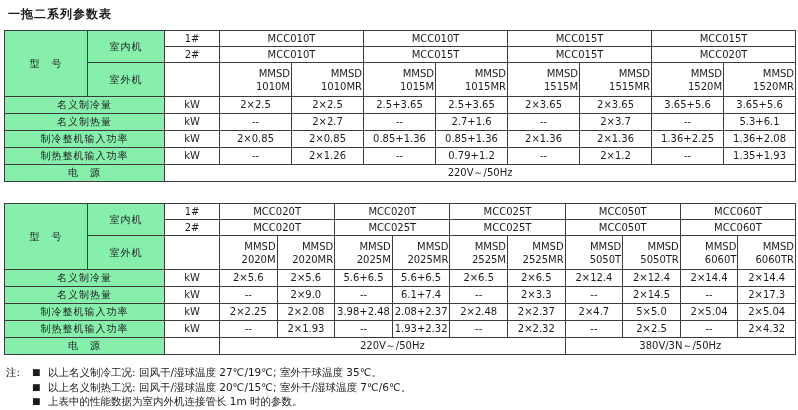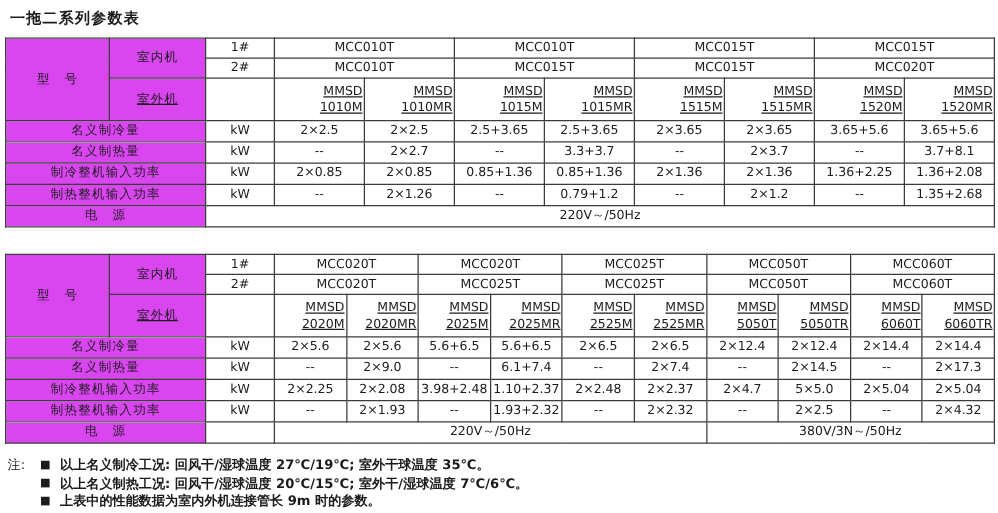--- a/index.html
+++ b/index.html
@@ -13,32 +13,32 @@
     font-size:12px;font-weight:bold;margin:3px 0 7px 6px;letter-spacing:1px;
   }
   table.spec{
     border-collapse:collapse;table-layout:fixed;width:791px;margin-left:2px;
   }
   table.spec td{
     border:1px solid #3c3c3c;text-align:center;vertical-align:middle;
     font-size:10px;padding:0 1px;line-height:1.15;
     white-space:nowrap;overflow:hidden;
   }
-  td.g{background:#d946ef;}
+  td.g{background:#86efac;}
   td.cjk{font-size:10.5px;letter-spacing:1px;}
   tr.r-hdr{height:16px;}
-  tr.r-out{height:34px;text-decoration:underline;}
+  tr.r-out{height:34px;}
   tr.r-dat{height:17px;}
   .out-cell div{line-height:13px;text-align:right;}
   .tbl2{margin-top:21px;}
   .notes{margin:10px 0 0 4px;font-size:10.5px;}
   .note-line{display:flex;line-height:14.5px;}
   .note-prefix{width:26px;flex:0 0 26px;}
   .note-bullet{width:16px;flex:0 0 16px;font-size:9px;}
-  .note-text{flex:1;font-weight:bold;}
+  .note-text{flex:1;}
 </style>
 </head>
 <body>
 
 <div class="page">
 
   <div class="page-title">一拖二系列参数表</div>
 
   <table class="spec">
     <colgroup>
@@ -118,25 +118,25 @@
       <td>2×3.65</td>
       <td>3.65+5.6</td>
       <td>3.65+5.6</td>
     </tr>
     <tr class="r-dat">
       <td class="g cjk" colspan="2">名义制热量</td>
       <td>kW</td>
       <td>--</td>
       <td>2×2.7</td>
       <td>--</td>
-      <td>3.3+3.7</td>
+      <td>2.7+1.6</td>
       <td>--</td>
       <td>2×3.7</td>
       <td>--</td>
-      <td>3.7+8.1</td>
+      <td>5.3+6.1</td>
     </tr>
     <tr class="r-dat">
       <td class="g cjk" colspan="2">制冷整机输入功率</td>
       <td>kW</td>
       <td>2×0.85</td>
       <td>2×0.85</td>
       <td>0.85+1.36</td>
       <td>0.85+1.36</td>
       <td>2×1.36</td>
       <td>2×1.36</td>
@@ -146,21 +146,21 @@
     <tr class="r-dat">
       <td class="g cjk" colspan="2">制热整机输入功率</td>
       <td>kW</td>
       <td>--</td>
       <td>2×1.26</td>
       <td>--</td>
       <td>0.79+1.2</td>
       <td>--</td>
       <td>2×1.2</td>
       <td>--</td>
-      <td>1.35+2.68</td>
+      <td>1.35+1.93</td>
     </tr>
     <tr class="r-dat">
       <td class="g cjk" colspan="2">电　源</td>
       <td colspan="9">220V～/50Hz</td>
     </tr>
   </tbody>
     </table>
 
   <table class="spec tbl2">
     <colgroup>
@@ -256,33 +256,33 @@
       <td>2×14.4</td>
     </tr>
     <tr class="r-dat">
       <td class="g cjk" colspan="2">名义制热量</td>
       <td>kW</td>
       <td>--</td>
       <td>2×9.0</td>
       <td>--</td>
       <td>6.1+7.4</td>
       <td>--</td>
-      <td>2×7.4</td>
+      <td>2×3.3</td>
       <td>--</td>
       <td>2×14.5</td>
       <td>--</td>
       <td>2×17.3</td>
     </tr>
     <tr class="r-dat">
       <td class="g cjk" colspan="2">制冷整机输入功率</td>
       <td>kW</td>
       <td>2×2.25</td>
       <td>2×2.08</td>
       <td>3.98+2.48</td>
-      <td>1.10+2.37</td>
+      <td>2.08+2.37</td>
       <td>2×2.48</td>
       <td>2×2.37</td>
       <td>2×4.7</td>
       <td>5×5.0</td>
       <td>2×5.04</td>
       <td>2×5.04</td>
     </tr>
     <tr class="r-dat">
       <td class="g cjk" colspan="2">制热整机输入功率</td>
       <td>kW</td>
@@ -313,17 +313,17 @@
       <span class="note-text">以上名义制冷工况: 回风干/湿球温度 27℃/19℃; 室外干球温度 35℃。</span>
     </div>
     <div class="note-line">
       <span class="note-prefix"></span>
       <span class="note-bullet">■</span>
       <span class="note-text">以上名义制热工况: 回风干/湿球温度 20℃/15℃; 室外干/湿球温度 7℃/6℃。</span>
     </div>
     <div class="note-line">
       <span class="note-prefix"></span>
       <span class="note-bullet">■</span>
-      <span class="note-text">上表中的性能数据为室内外机连接管长 9m 时的参数。</span>
+      <span class="note-text">上表中的性能数据为室内外机连接管长 1m 时的参数。</span>
     </div>
   </div>
 
 </div>
 
 </body></html>

